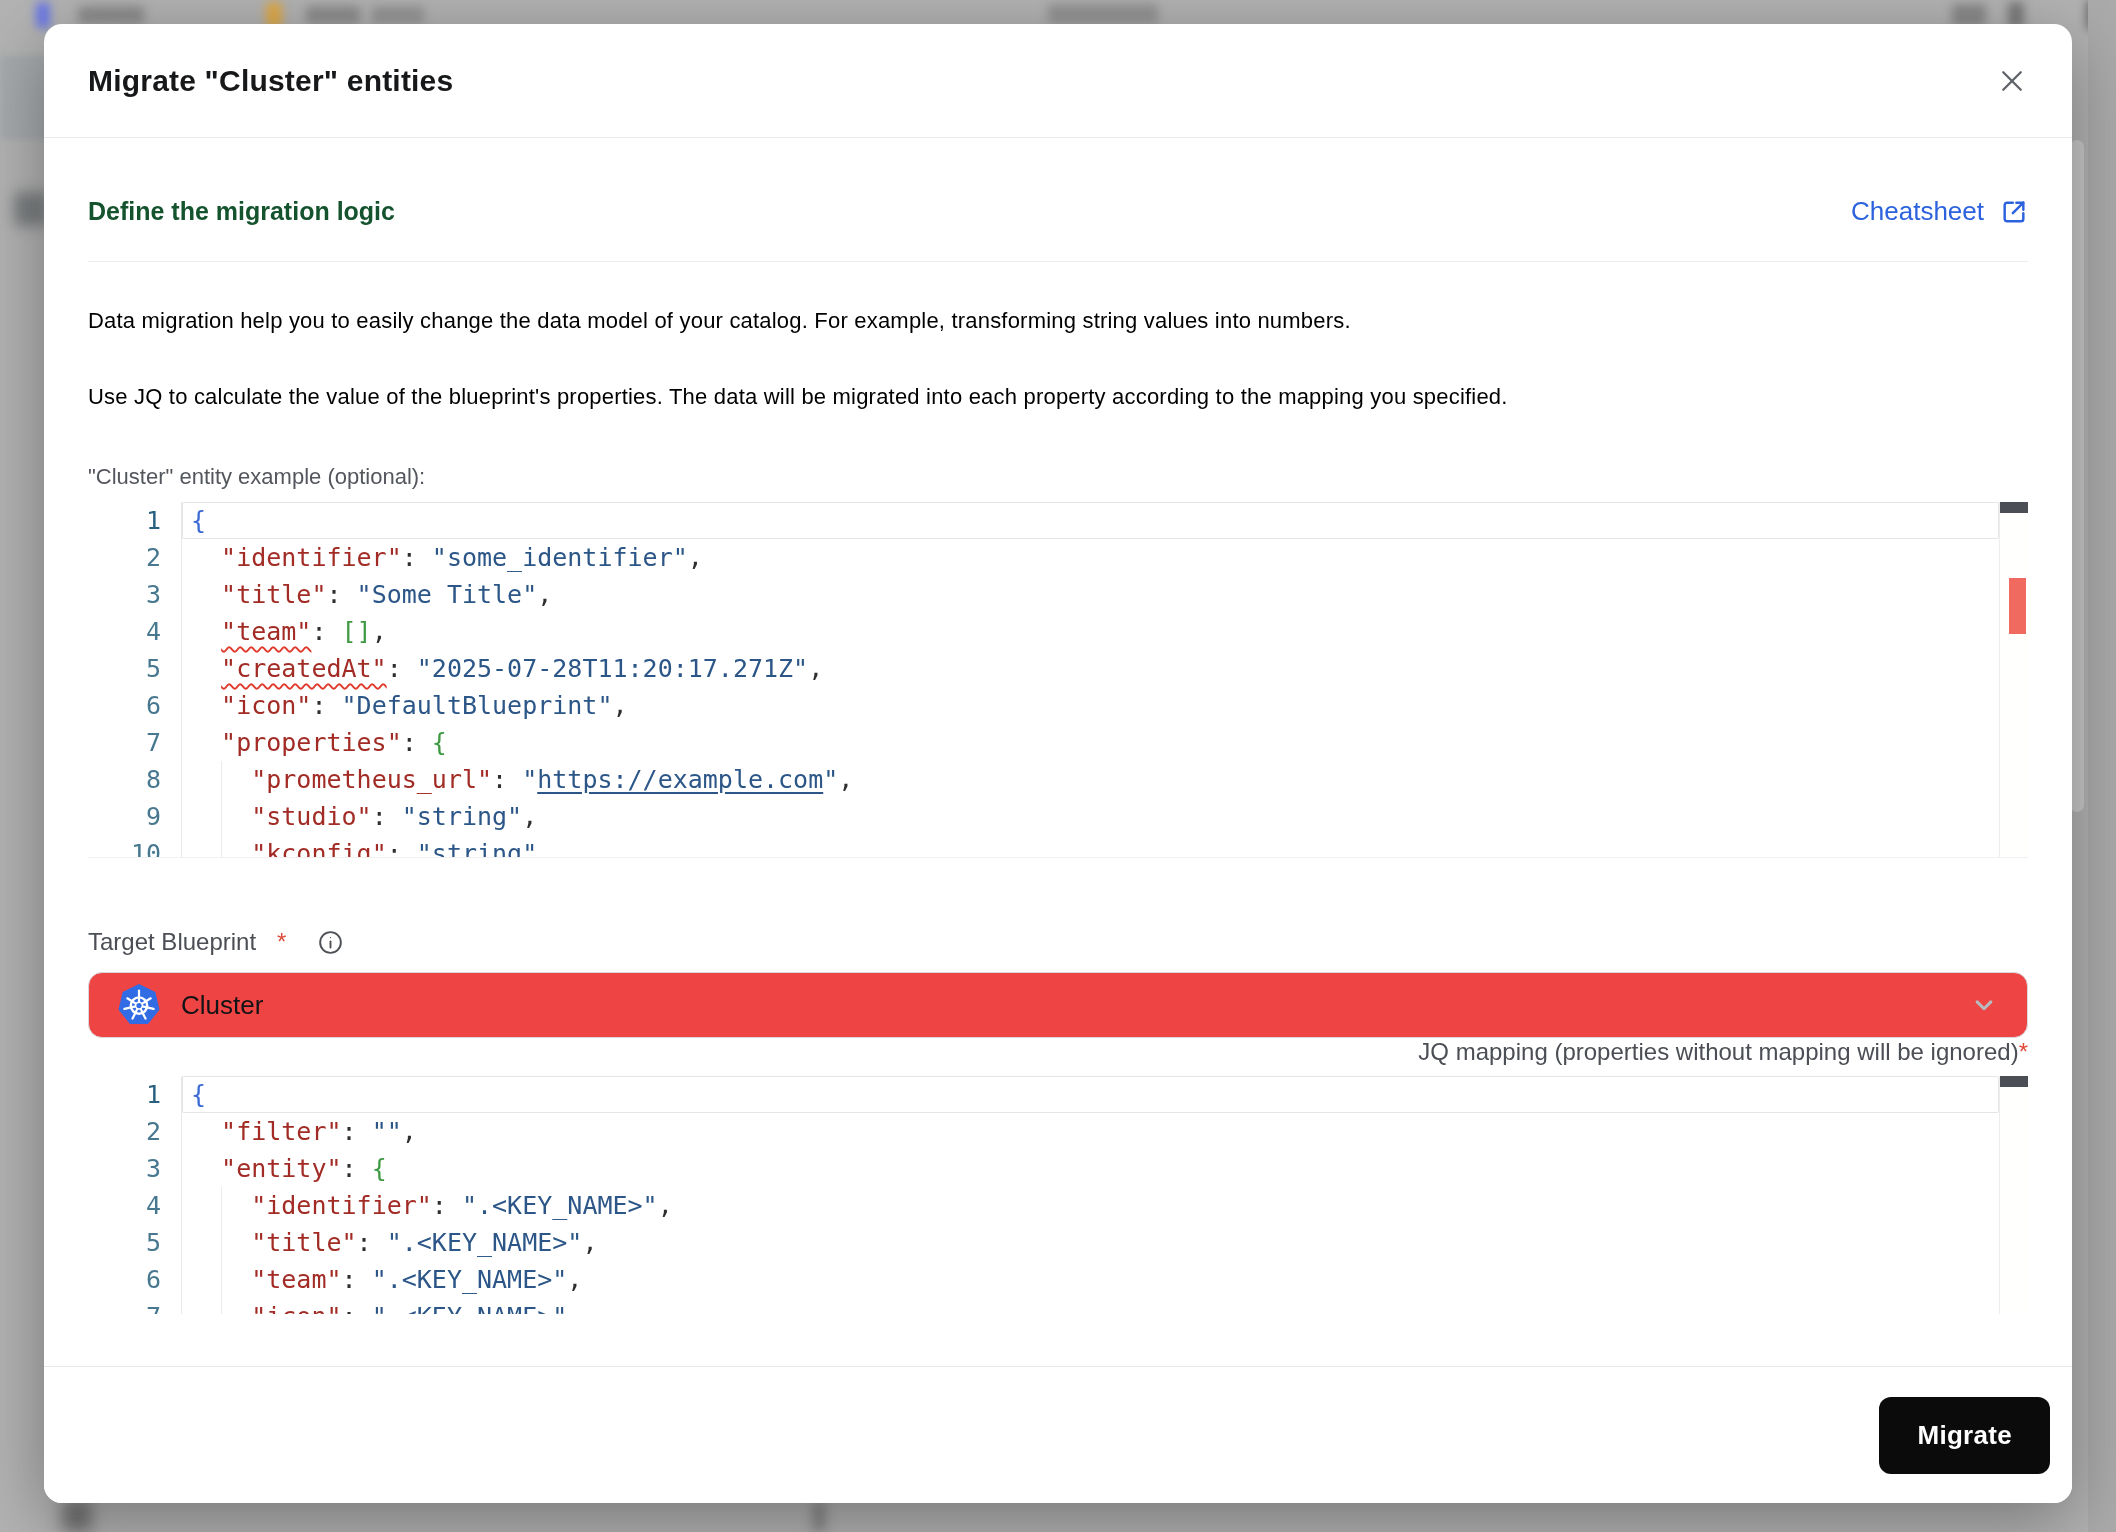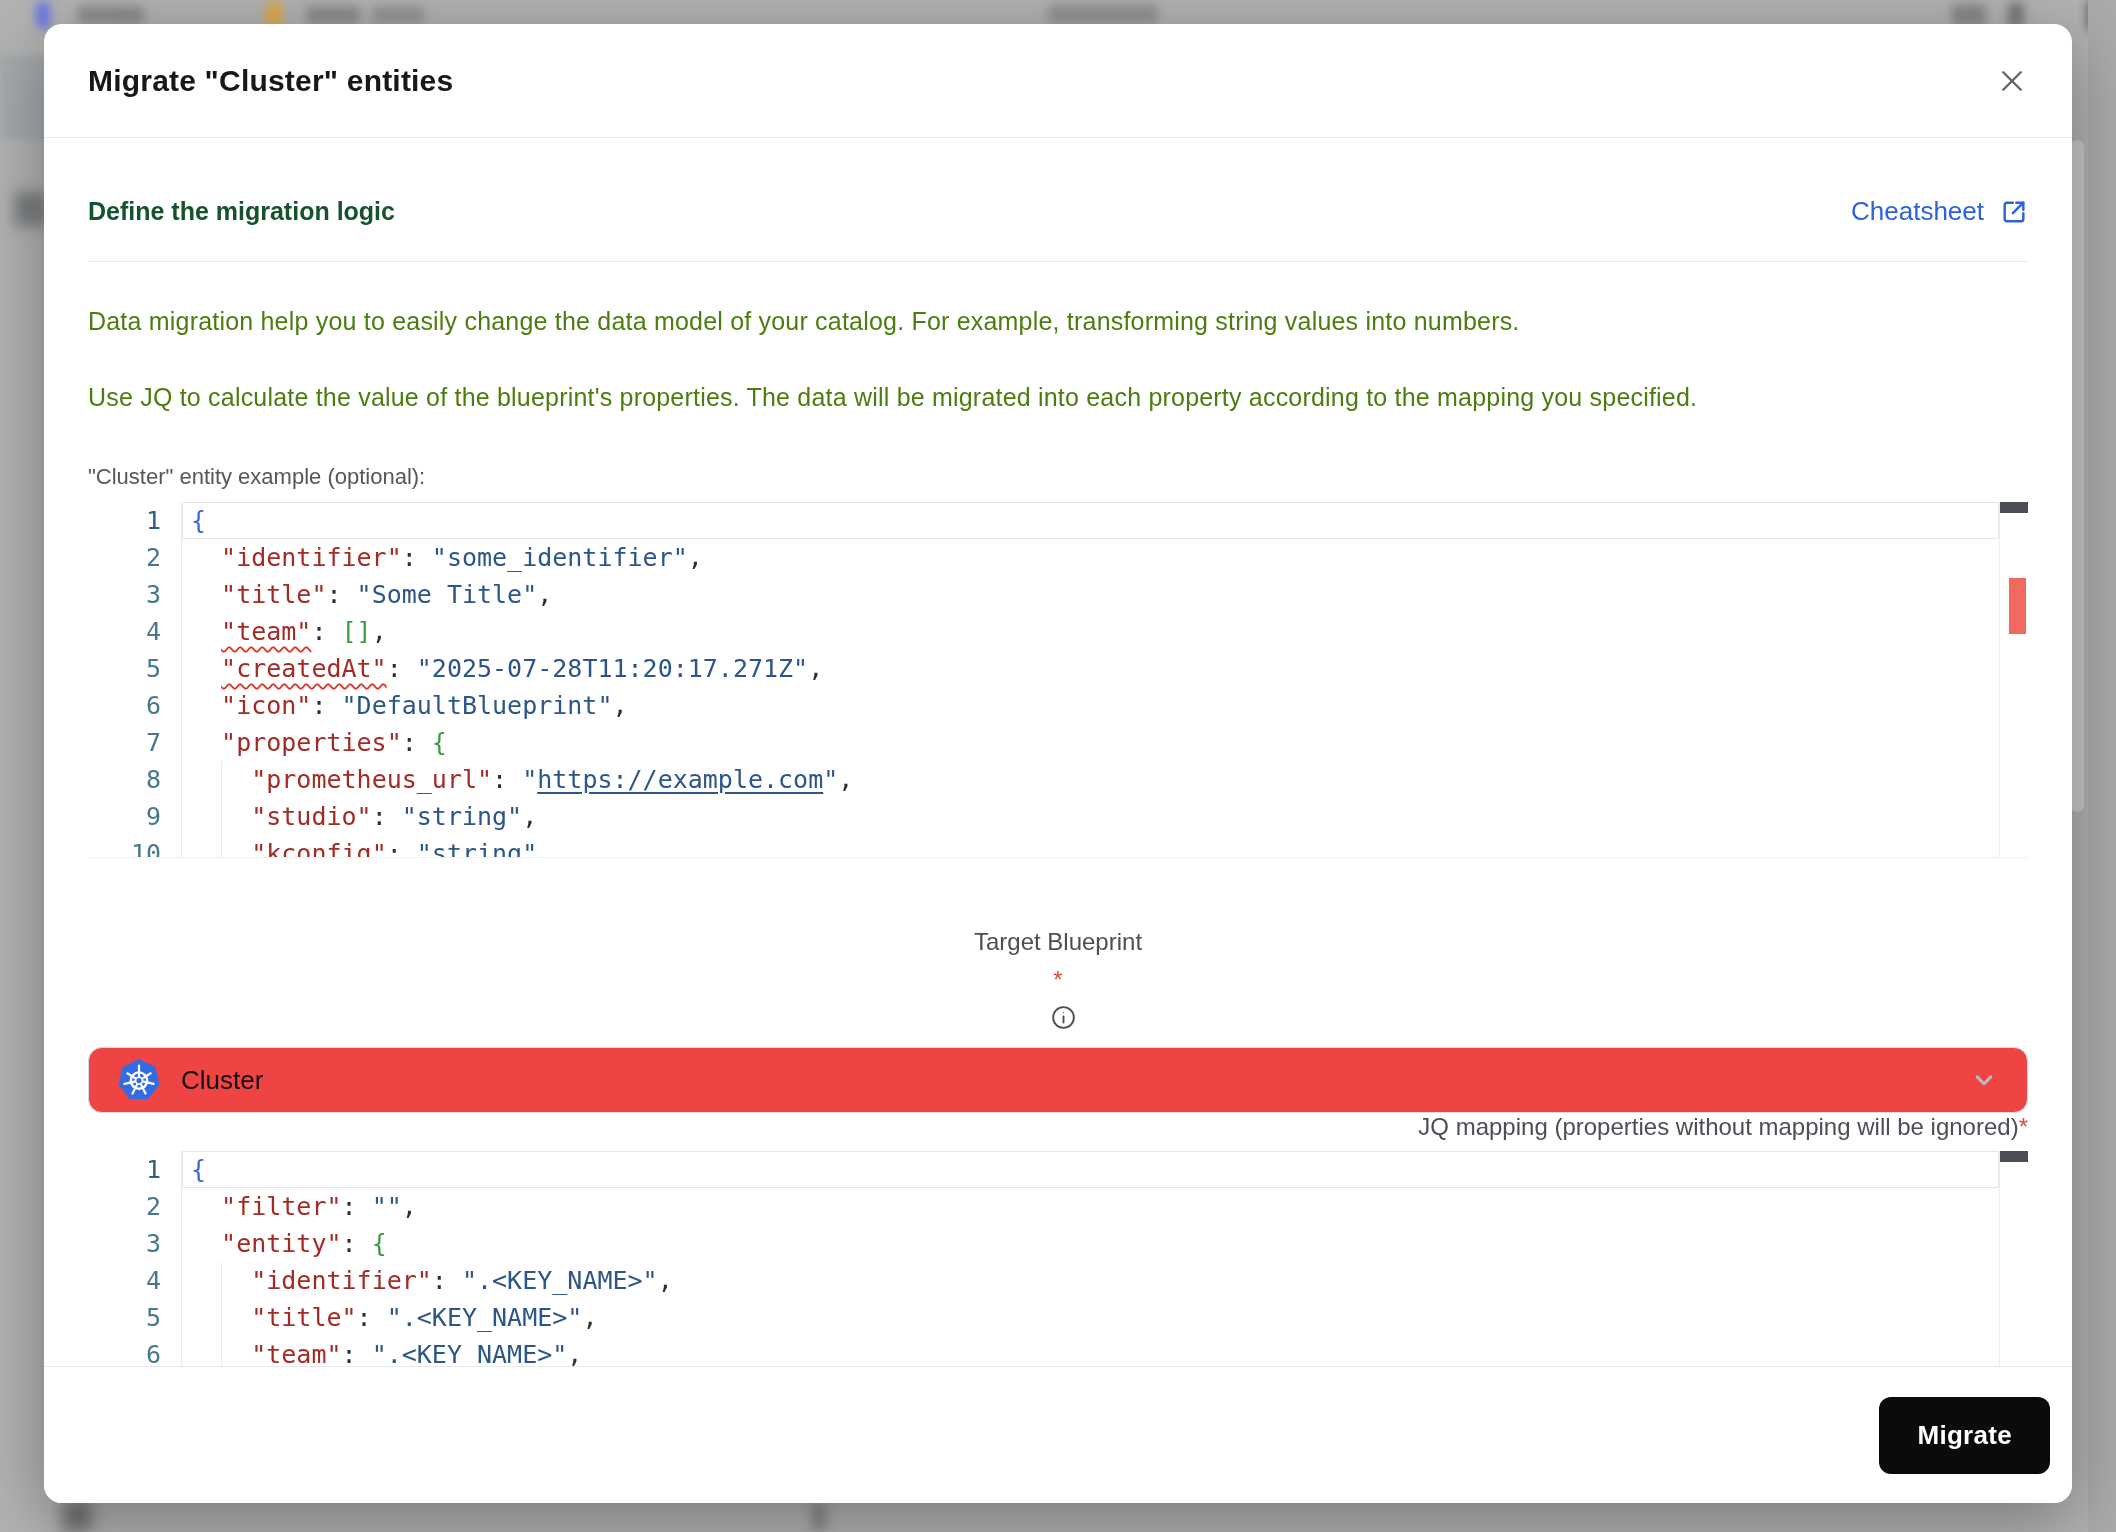--- a/index.html
+++ b/index.html
@@ -18,21 +18,21 @@
     background:#fff; border-radius:18px; box-shadow:0 18px 70px rgba(0,0,0,.34);
     display:flex; flex-direction:column; overflow:hidden;
   }
   .modal-header { position:relative; flex:none; height:114px; border-bottom:1px solid #e9eaec; display:flex; align-items:center; padding:0 44px; }
   .modal-title { font-size:30px; font-weight:700; color:#17181a; letter-spacing:.2px; }
   .close-btn { position:absolute; right:36px; top:50%; transform:translateY(-50%); width:48px; height:48px; display:flex; align-items:center; justify-content:center; cursor:pointer; }
   .modal-body { flex:1; padding:0 44px; overflow:hidden; }
   .section-row { display:flex; justify-content:space-between; align-items:center; margin-top:58px; padding-bottom:34px; border-bottom:1px solid #ececee; }
   .section-heading { font-size:25px; font-weight:700; color:#14532d; }
   .cheatsheet { display:flex; align-items:center; gap:16px; color:#2c62dd; font-size:26px; cursor:pointer; }
-  .para { margin-top:42px; font-size:25px; color:#4d7c0f; line-height:34px; letter-spacing:.2px; }
+  .para { margin-top:42px; font-size:22px; color:#000000; line-height:34px; letter-spacing:.2px; }
   .example-label { margin-top:50px; font-size:22px; color:#53565c; }
   
   .editor { position:relative; margin-top:12px; font-family:"DejaVu Sans Mono", monospace; font-size:25px; line-height:37px; padding-right:29px; overflow:hidden; background:#fff; }
   #editor-example { height:356px; border-bottom:1px solid #f1f1f1; }
   #editor-jq { height:238px; margin-top:10px; }
   .cline { display:flex; height:37px; white-space:pre; }
   .ln { flex:none; width:94px; padding-right:20px; text-align:right; color:#47788f; border-right:1px solid #e8e8e8; }
   .code { flex:1; padding-left:9px; position:relative; color:#2e2e2e; }
   .cline.active .code { box-shadow:inset 0 0 0 1px #e5e5e5; border-radius:2px; }
   .cline.active .ln { color:#2a607f; }
@@ -41,21 +41,21 @@
   .tk.p  { color:#2e2e2e; }
   .tk.bb { color:#3b6ad4; }
   .tk.gg { color:#3d9a42; }
   .tk.sq { text-decoration-line:underline; text-decoration-style:wavy; text-decoration-color:#e0392b; text-decoration-thickness:1.5px; text-underline-offset:6px; }
   .tk.lnk{ text-decoration-line:underline; text-decoration-style:solid; text-underline-offset:4px; }
   .guide { position:absolute; left:39px; top:0; bottom:0; border-left:1px solid #ebebeb; }
   .ruler { position:absolute; top:0; right:0; bottom:0; width:29px; background:#fffffe; border-left:1px solid #ededed; }
   .ruler .thumb { position:absolute; top:0; left:0; right:0; height:11px; background:#4b4e54; }
   .ruler .err { position:absolute; top:76px; right:2px; width:17px; height:56px; background:#f06a60; }
   
-  .field-label { margin-top:70px; font-size:24px; color:#4b4e54; display:flex; align-items:center; gap:10px;flex-direction:column; }
+  .field-label { margin-top:70px; font-size:24px; color:#4b4e54; display:flex; align-items:center; gap:21px; }
   .field-label .req { color:#e04a38; }
   .info-wrap { margin-left:10px; display:flex; align-items:center; cursor:pointer; }
   .select { margin-top:16px; height:66px; border:1.5px solid #d7d9de; border-radius:14px; display:flex; align-items:center; padding:0 28px; gap:20px; cursor:pointer; background:#ef4444; }
   .select-value { font-size:26px; color:#121316; }
   .chev { margin-left:auto; display:flex; }
   .jq-label { font-size:24px; color:#4b4e54;text-align:right; }
   .jq-label .req { color:#e04a38; }
   
   .modal-footer { flex:none; height:137px; border-top:1px solid #e7e8ea; display:flex; align-items:center; justify-content:flex-end; padding:0 22px; background:#fff; }
   .migrate-btn { background:#0b0b0c; color:#fff; font-size:26px; font-weight:700; border:none; border-radius:12px; height:77px; padding:0 38px; cursor:pointer; font-family:"Liberation Sans", sans-serif; letter-spacing:.3px; }

